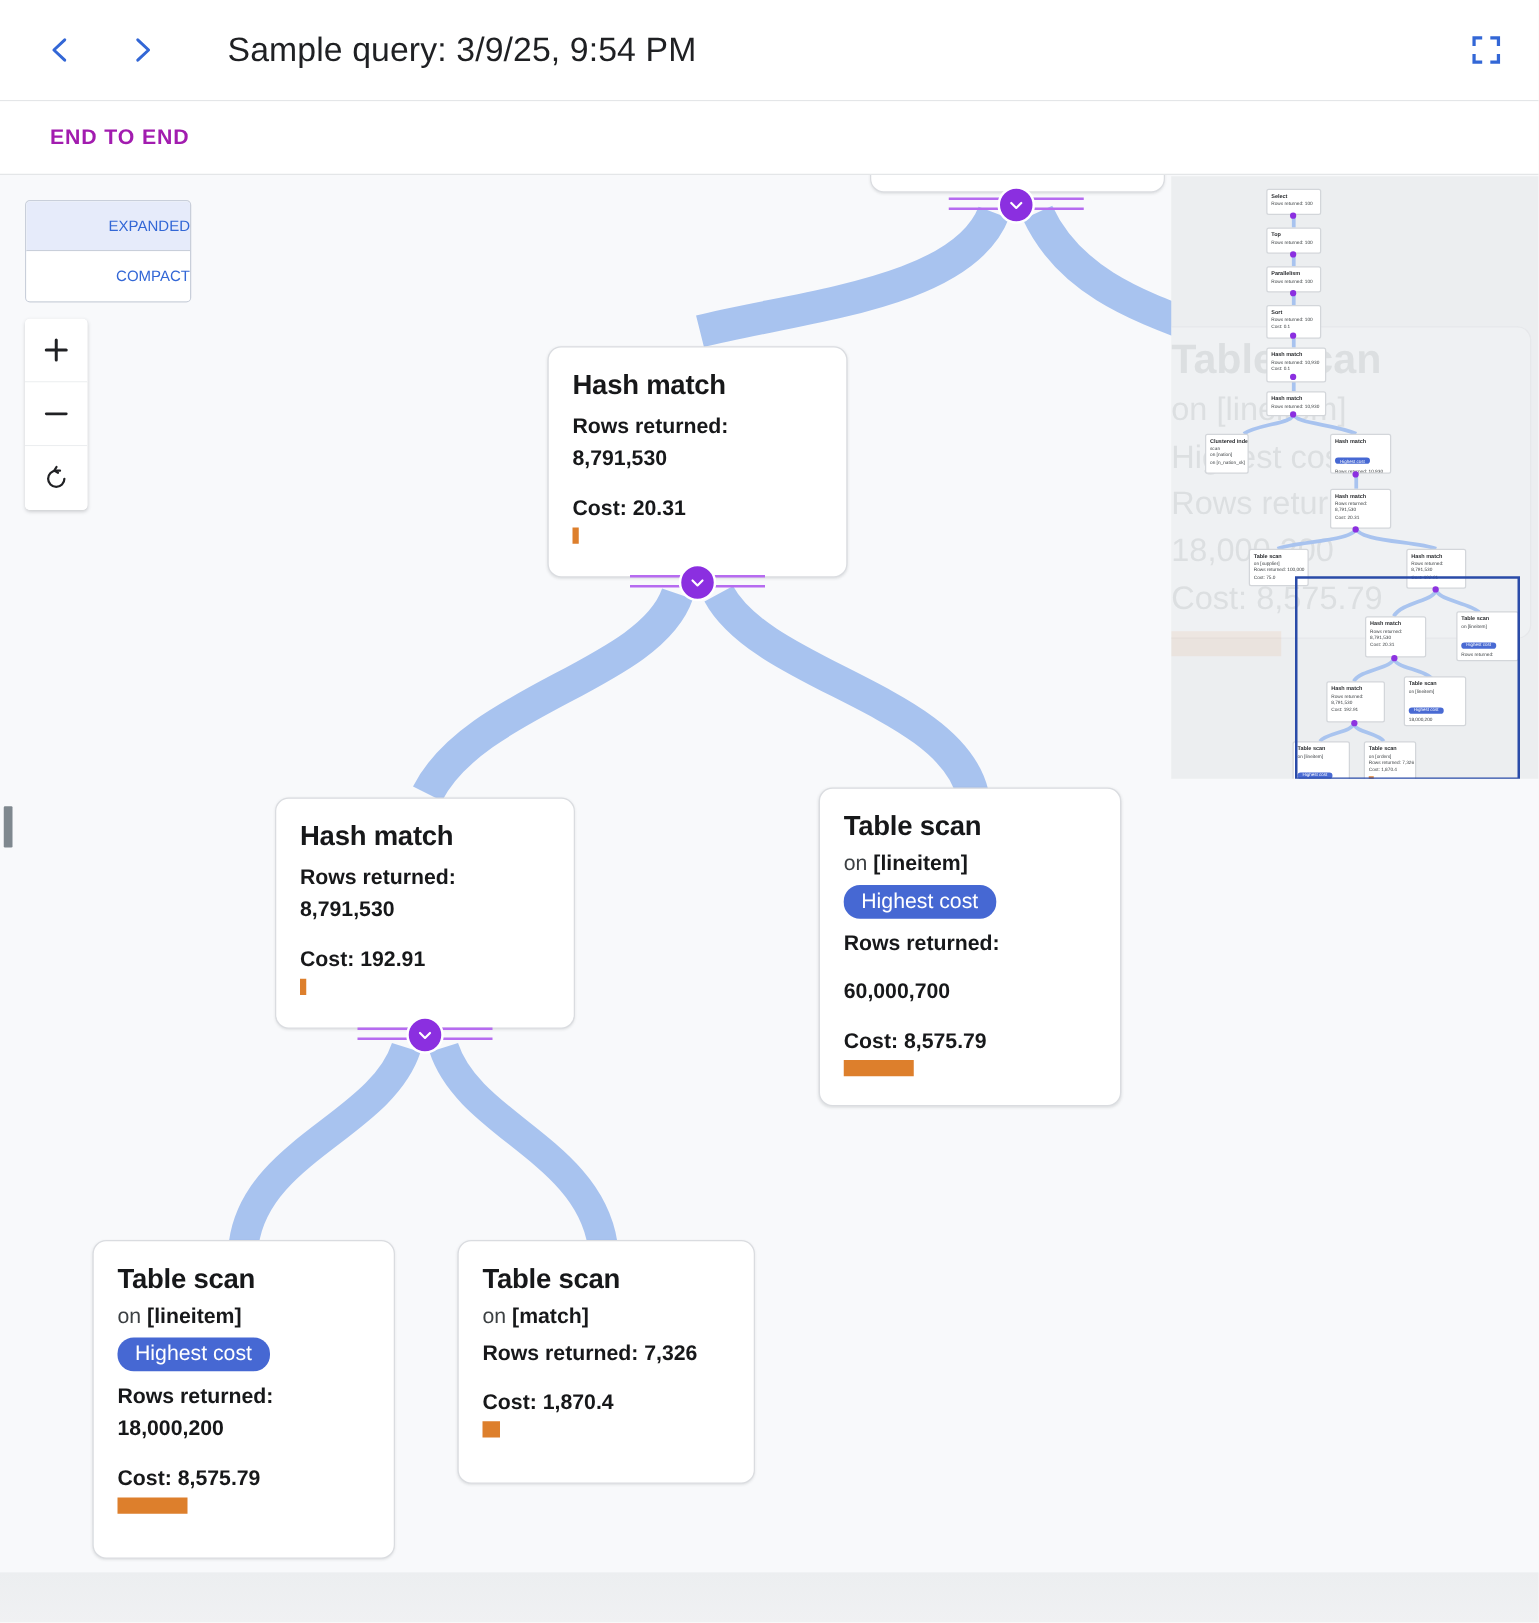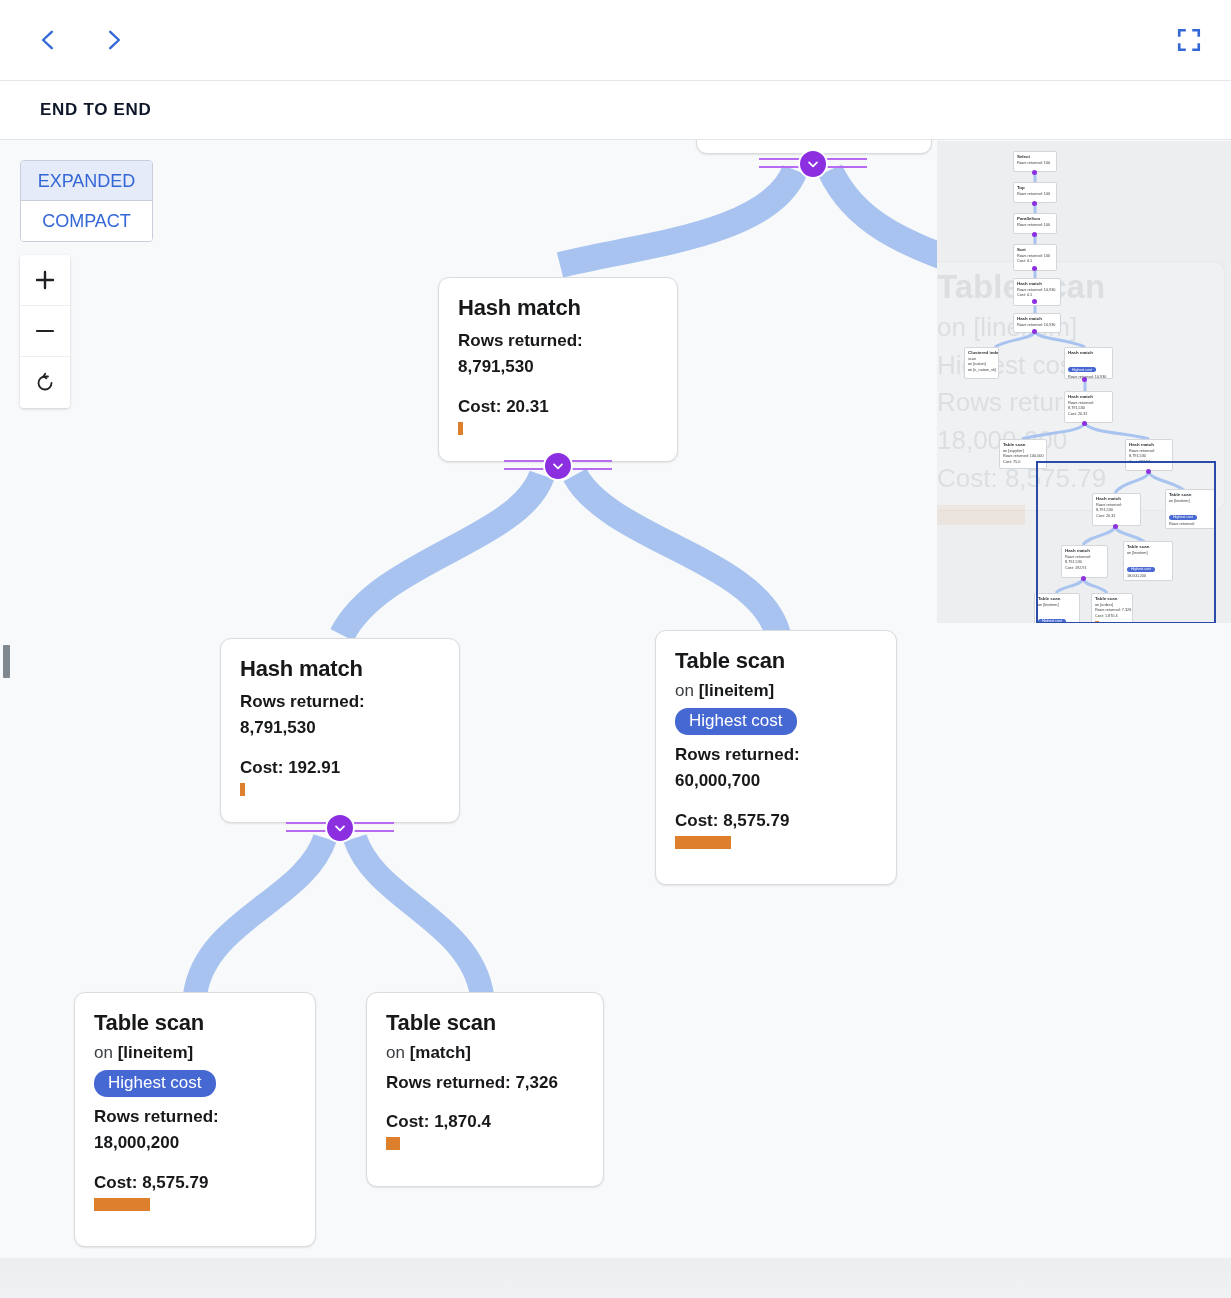--- a/index.html
+++ b/index.html
@@ -39,21 +39,21 @@
 
   
   .tabs {
     position: absolute; top: 81px; left: 0; width: 1231px; height: 59px;
     background: #ffffff; border-bottom: 1px solid #e4e6e8;
     display: flex; align-items: flex-start;
   }
   .tab {
     position: relative; height: 58px; display: flex; align-items: center;
     font-size: 17px; font-weight: bold; letter-spacing: 0.7px;
-    color: #0f172a; cursor: pointer; background: transparent; border: none;
+    color: #a21caf; cursor: pointer; background: transparent; border: none;
     font-family: "Liberation Sans", sans-serif;
   }
   .tab.tab-0 { padding: 0 40px 0 37px; color: #3367d6; }
   .tab.tab-1 { padding: 0 40px; }
   .tab.active::after {
     content: ""; position: absolute; left: 0; right: 0; bottom: 0;
     height: 4px; background: #3367d6;
   }
 
   
@@ -105,21 +105,21 @@
   }
 
   
   .mode-toggle {
     position: absolute; left: 20px; top: 20px; width: 133px;
     border-radius: 4px; overflow: hidden; background: #ffffff;
     border: 1px solid #c9cfda;
   }
   .mode-btn {
     display: block; width: 100%; height: 40px; line-height: 40px;
-    text-align: center; font-size: 18px; color: #3367d6;
+    text-align: right; font-size: 12px; color: #3367d6;
     background: #ffffff; border: none; cursor: pointer;
     font-family: "Liberation Sans", sans-serif;
   }
   .mode-btn.selected { background: #e6ebfa; border-bottom: 1px solid #c9cfda; }
 
   .zoom-controls {
     position: absolute; left: 20px; top: 115px; width: 50px;
     background: #ffffff; border-radius: 4px;
     box-shadow: 0 1px 3px rgba(60,64,67,.22);
     overflow: hidden;
@@ -185,20 +185,21 @@
     <button class="nav-btn">
       <svg width="26" height="26" viewBox="0 0 24 24">
         <path d="M15.5 4.5 L7.5 12 L15.5 19.5" fill="none" stroke="#3367d6" stroke-width="2.2" stroke-linecap="round" stroke-linejoin="round"></path>
       </svg>
     </button>
     <button class="nav-btn">
       <svg width="26" height="26" viewBox="0 0 24 24">
         <path d="M8.5 4.5 L16.5 12 L8.5 19.5" fill="none" stroke="#3367d6" stroke-width="2.2" stroke-linecap="round" stroke-linejoin="round"></path>
       </svg>
     </button>
+    <div class="header-title">Sample query: 3/9/25, 9:54 PM</div>
     <button class="fullscreen-btn">
       <svg width="26" height="26" viewBox="0 0 24 24">
         <path d="M3 9 V3 H9" fill="none" stroke="#3367d6" stroke-width="2.4"></path>
         <path d="M15 3 H21 V9" fill="none" stroke="#3367d6" stroke-width="2.4"></path>
         <path d="M21 15 V21 H15" fill="none" stroke="#3367d6" stroke-width="2.4"></path>
         <path d="M9 21 H3 V15" fill="none" stroke="#3367d6" stroke-width="2.4"></path>
       </svg>
     </button>
   </div>
 
@@ -276,21 +277,21 @@
           <path d="M6 9.5 L12 15.5 L18 9.5" fill="none" stroke="#ffffff" stroke-width="2.6" stroke-linecap="round" stroke-linejoin="round"></path>
         </svg>
       </div>
     </div>
 
     <div class="node" style="left:655px; top:490px; width:242px; height:255px;">
       <div class="node-title">Table scan</div>
       <div class="node-sub"><span>on </span><b>[lineitem]</b></div>
       <div class="badge">Highest cost</div>
       <div class="node-rows">Rows returned:</div>
-      <div class="node-rows" style="margin-top:0">60,000,700</div>
+      <div class="node-rows" style="margin-top:12px">60,000,700</div>
       <div class="node-cost">Cost: 8,575.79</div>
       <div class="cost-bar" style="width:56px;"></div>
     </div>
 
     <div class="node" style="left:74px; top:852px; width:242px; height:255px;">
       <div class="node-title">Table scan</div>
       <div class="node-sub"><span>on </span><b>[lineitem]</b></div>
       <div class="badge">Highest cost</div>
       <div class="node-rows">Rows returned:</div>
       <div class="node-rows" style="margin-top:0">18,000,200</div>

